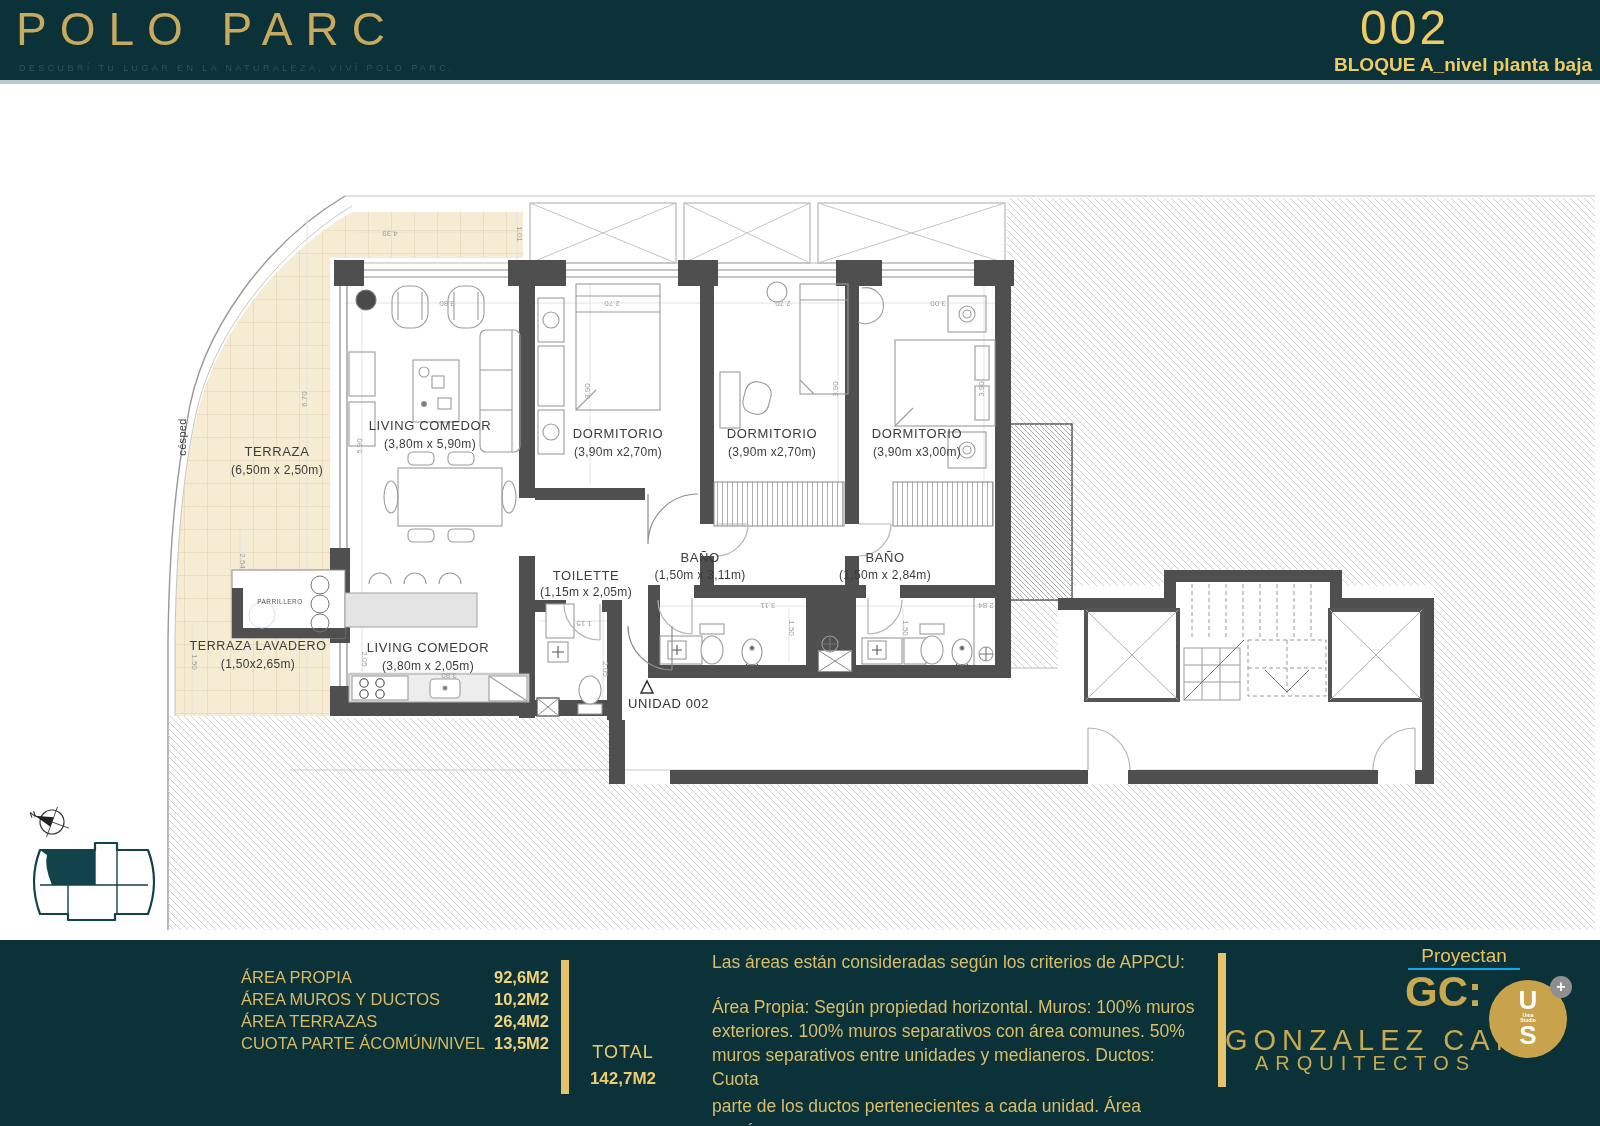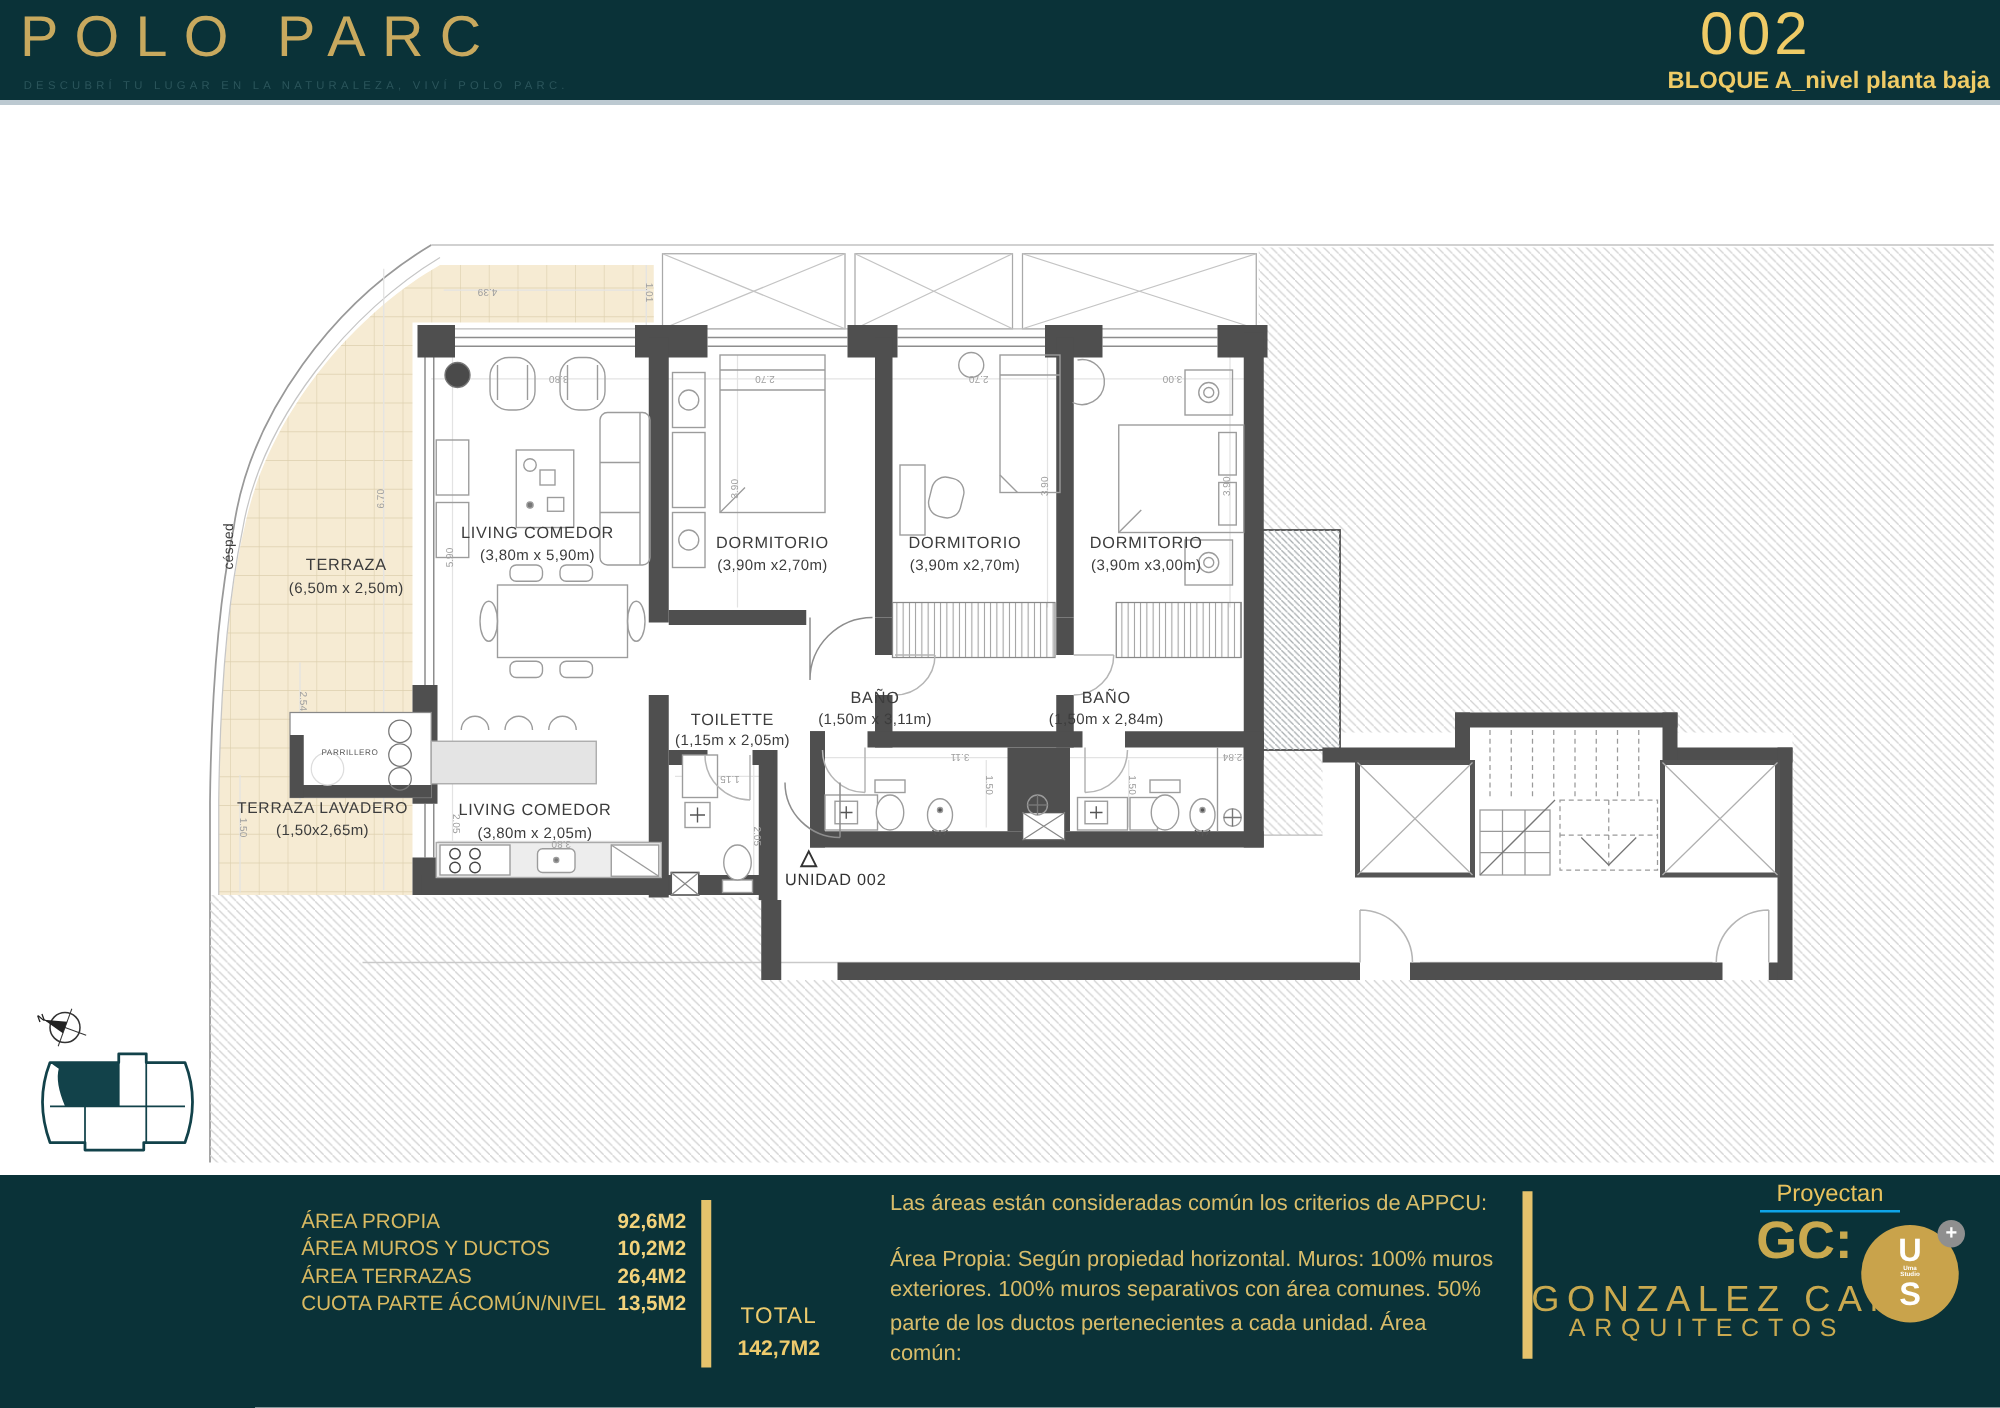--- a/index.html
+++ b/index.html
@@ -441,23 +441,24 @@
   </div>
 
   <div class="abs gold-divider div1"></div>
 
   <div class="abs total-block">
     <div class="total-label">TOTAL</div>
     <div class="total-value">142,7M2</div>
   </div>
 
   <div class="abs note">
-    <div class="nl1">Las áreas están consideradas común los criterios de APPCU:</div>
+    <div class="nl1">Las áreas están consideradas según los criterios de APPCU:</div>
     <div class="nl2">Área Propia: Según propiedad horizontal. Muros: 100% muros</div>
     <div class="nl3">exteriores. 100% muros separativos con área comunes. 50%</div>
+    <div class="nl4">muros separativos entre unidades y medianeros. Ductos: Cuota</div>
     <div class="nl5">parte de los ductos pertenecientes a cada unidad. Área común:</div>
 
   </div>
 
   <div class="abs gold-divider div2"></div>
 
   <div class="abs proyectan">Proyectan</div>
   <div class="abs gc">GC:</div>
   <div class="abs firm1">GONZALEZ CANO</div>
   <div class="abs firm2">ARQUITECTOS</div>

